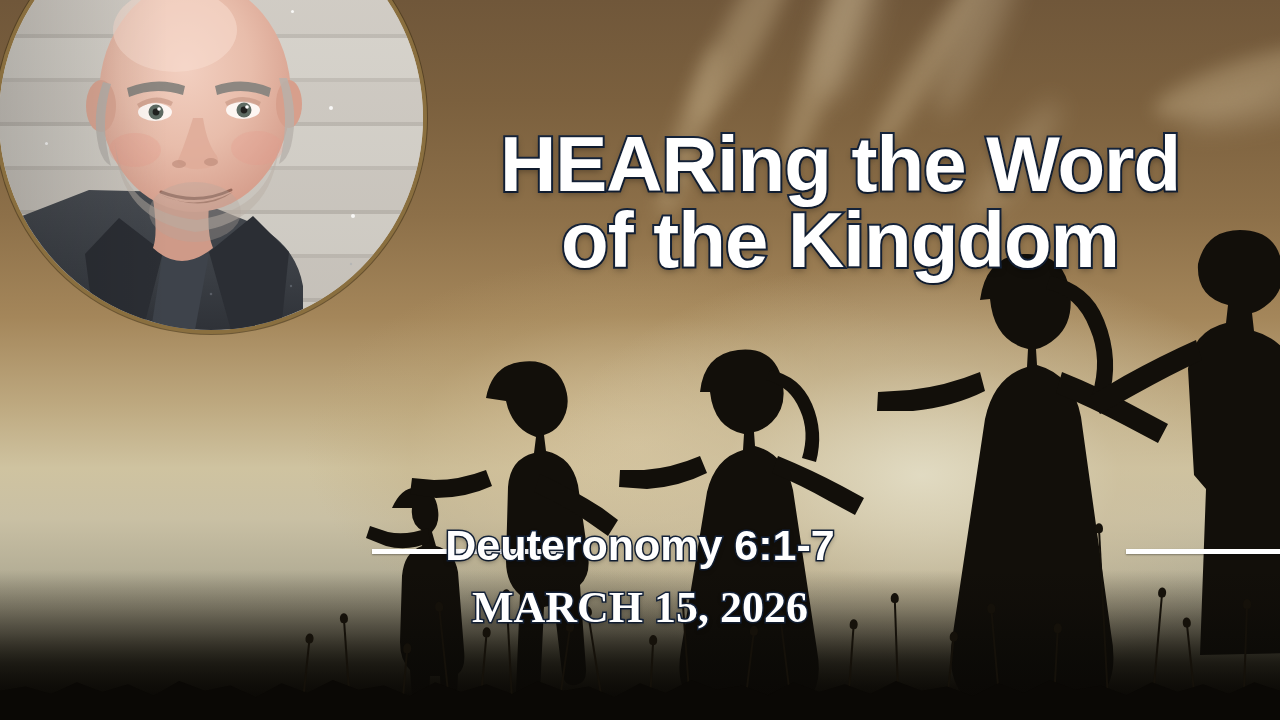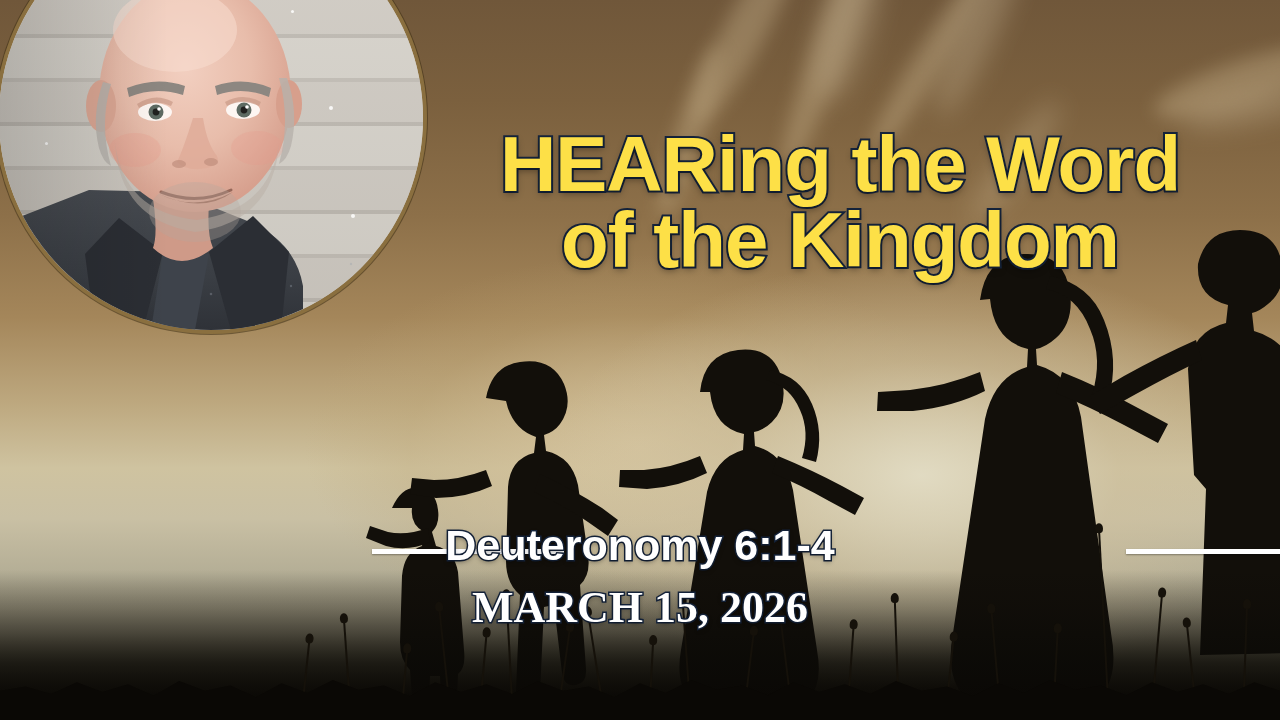--- a/index.html
+++ b/index.html
@@ -94,21 +94,21 @@
     text-align:center;
     pointer-events:none;
   }
   .title{
     margin:0;
     font-family:"Liberation Sans",sans-serif;
     font-weight:bold;
     font-size:78px;
     line-height:0.98;
     letter-spacing:-1px;
-    color:#fde047;
+    color:#ffffff;
     -webkit-text-stroke:4px #15243c;
     paint-order:stroke fill;
     text-shadow:0 3px 7px rgba(0,0,0,.35);
   }
   .title .l2{display:block;}
 
   .lowerwrap{
     position:absolute;
     left:0;right:0;top:524px;
     pointer-events:none;
@@ -330,21 +330,21 @@
     <h1 class="title">
       <span>HEARing the Word</span>
       <span class="l2">of the Kingdom</span>
     </h1>
   </div>
 
   <div class="lowerwrap">
     <div class="rule-row">
       <div class="rule rule-left"></div>
       <div class="rule rule-right"></div>
-      <p class="verse">Deuteronomy 6:1-4</p>
+      <p class="verse">Deuteronomy 6:1-7</p>
     </div>
   </div>
 
   <div class="datewrap">
     <p class="date">MARCH 15, 2026</p>
   </div>
 
 </div>
 
 </body></html>

